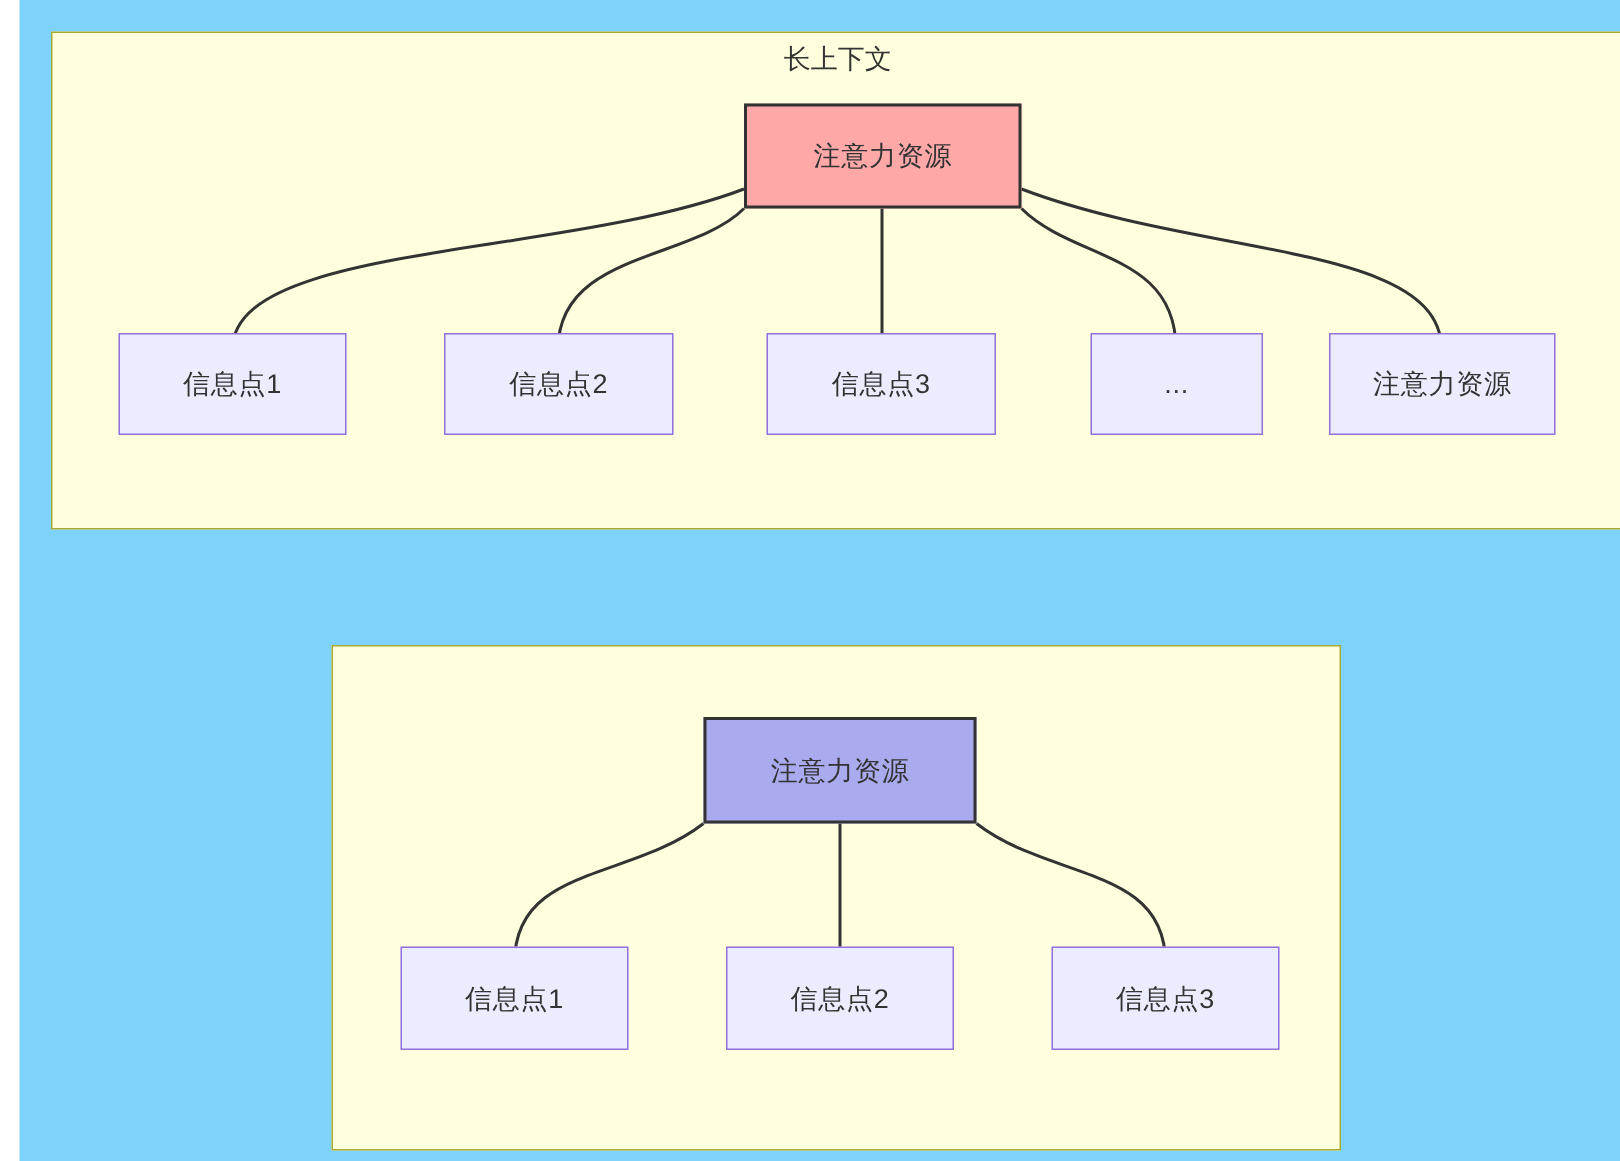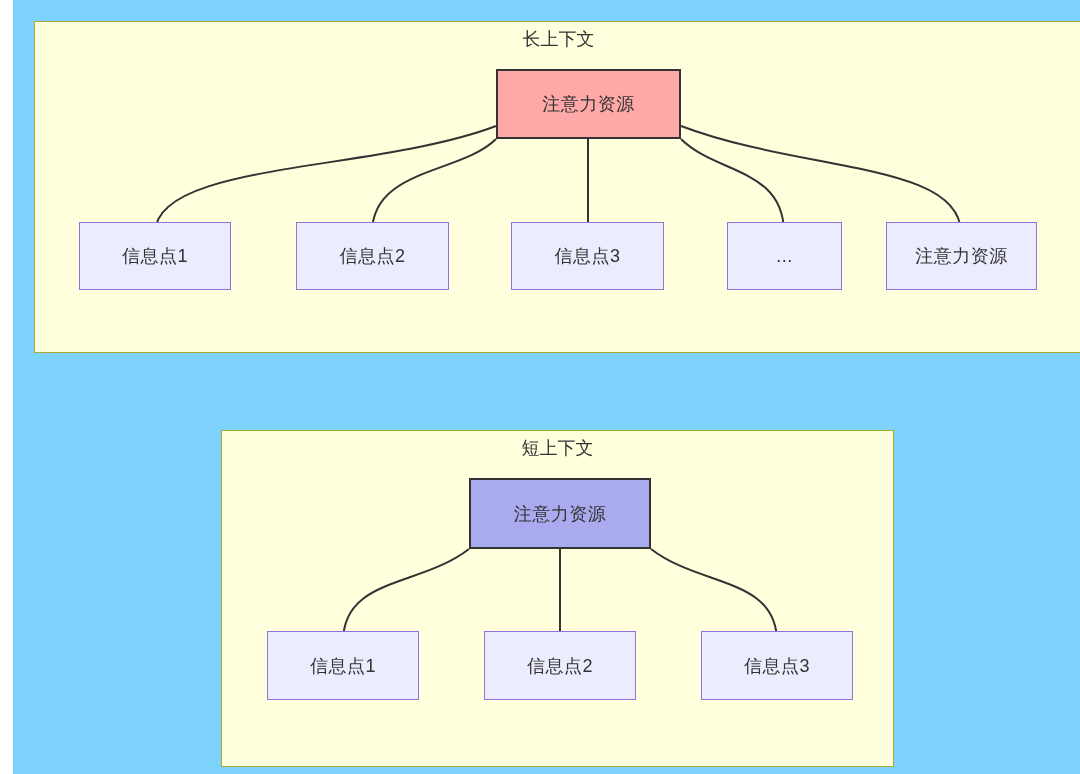--- a/index.html
+++ b/index.html
@@ -111,21 +111,20 @@
       <defs>
         <marker id="arrowB" viewBox="0 0 10 10" refX="8" refY="5" markerUnits="userSpaceOnUse" markerWidth="12" markerHeight="12" orient="auto">
           <path d="M 0 1 L 10 5 L 0 9 z" fill="#333333" stroke="none"></path>
         </marker>
       </defs>
       <path d="M 247 118 C 198 156, 121 146, 121 211" marker-end="url(#arrowB)"></path>
       <path d="M 338 118 L 338 211" marker-end="url(#arrowB)"></path>
       <path d="M 429 118 C 478 156, 555 146, 555 211" marker-end="url(#arrowB)"></path>
     </svg>
 
-    <div class="panel-title">短上下文</div>
 
     <div class="node attention attention-short">注意力资源</div>
 
     <div class="node info ps-n1">信息点1</div>
     <div class="node info ps-n2">信息点2</div>
     <div class="node info ps-n3">信息点3</div>
   </section>
 
 </div>
 

